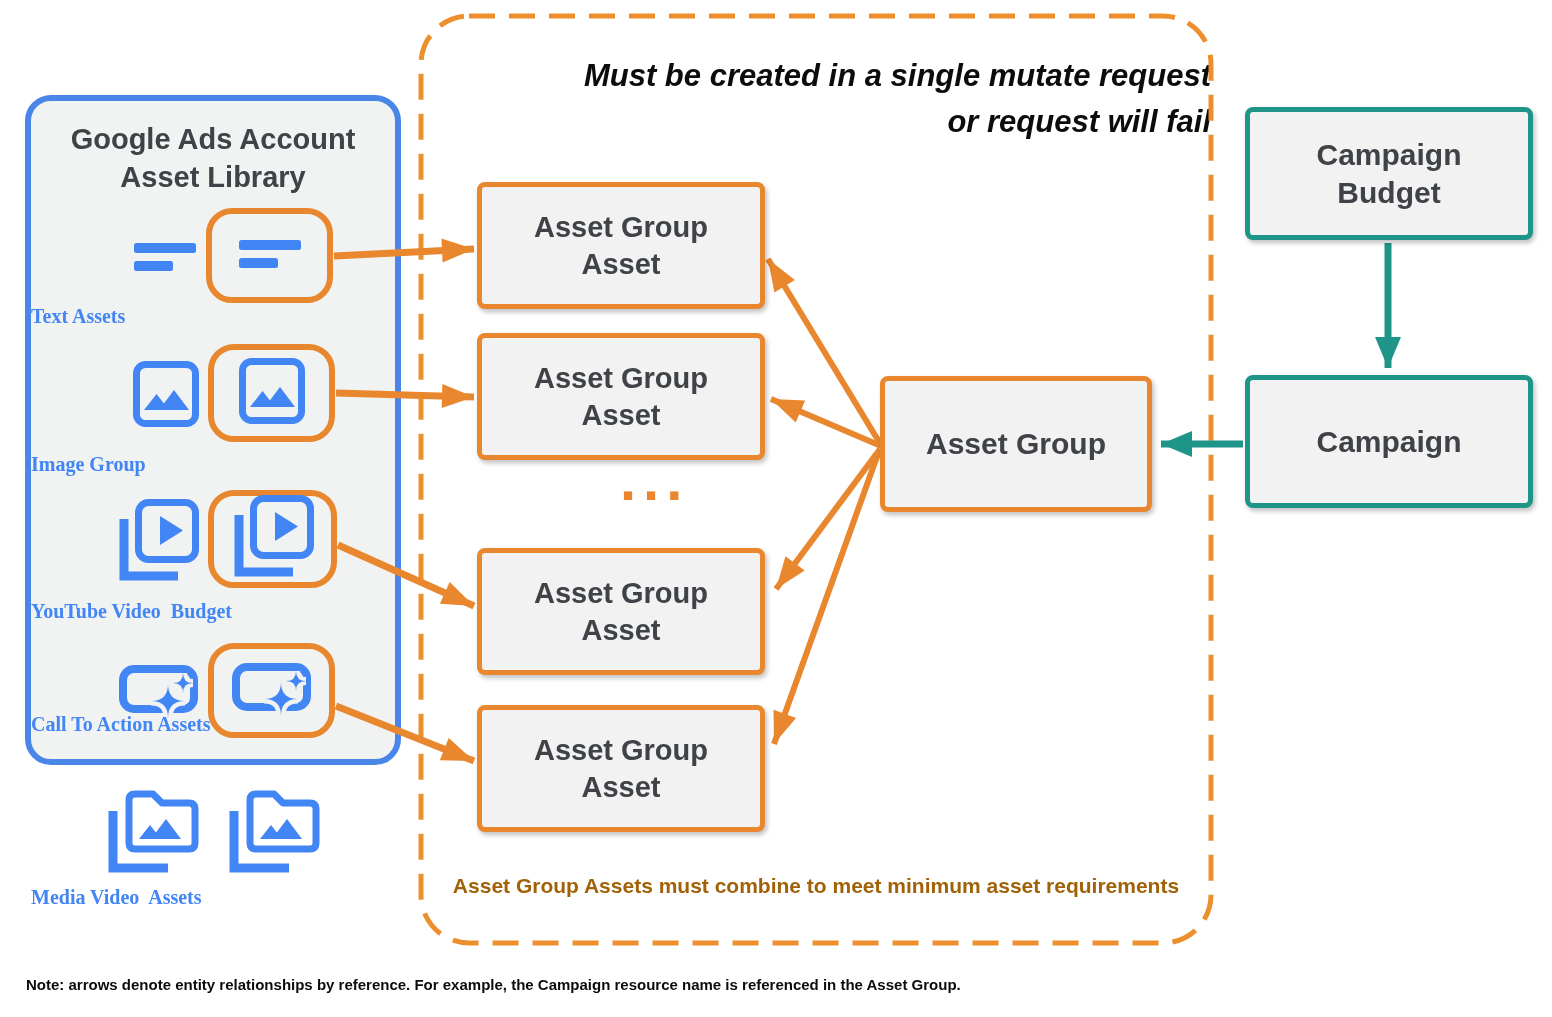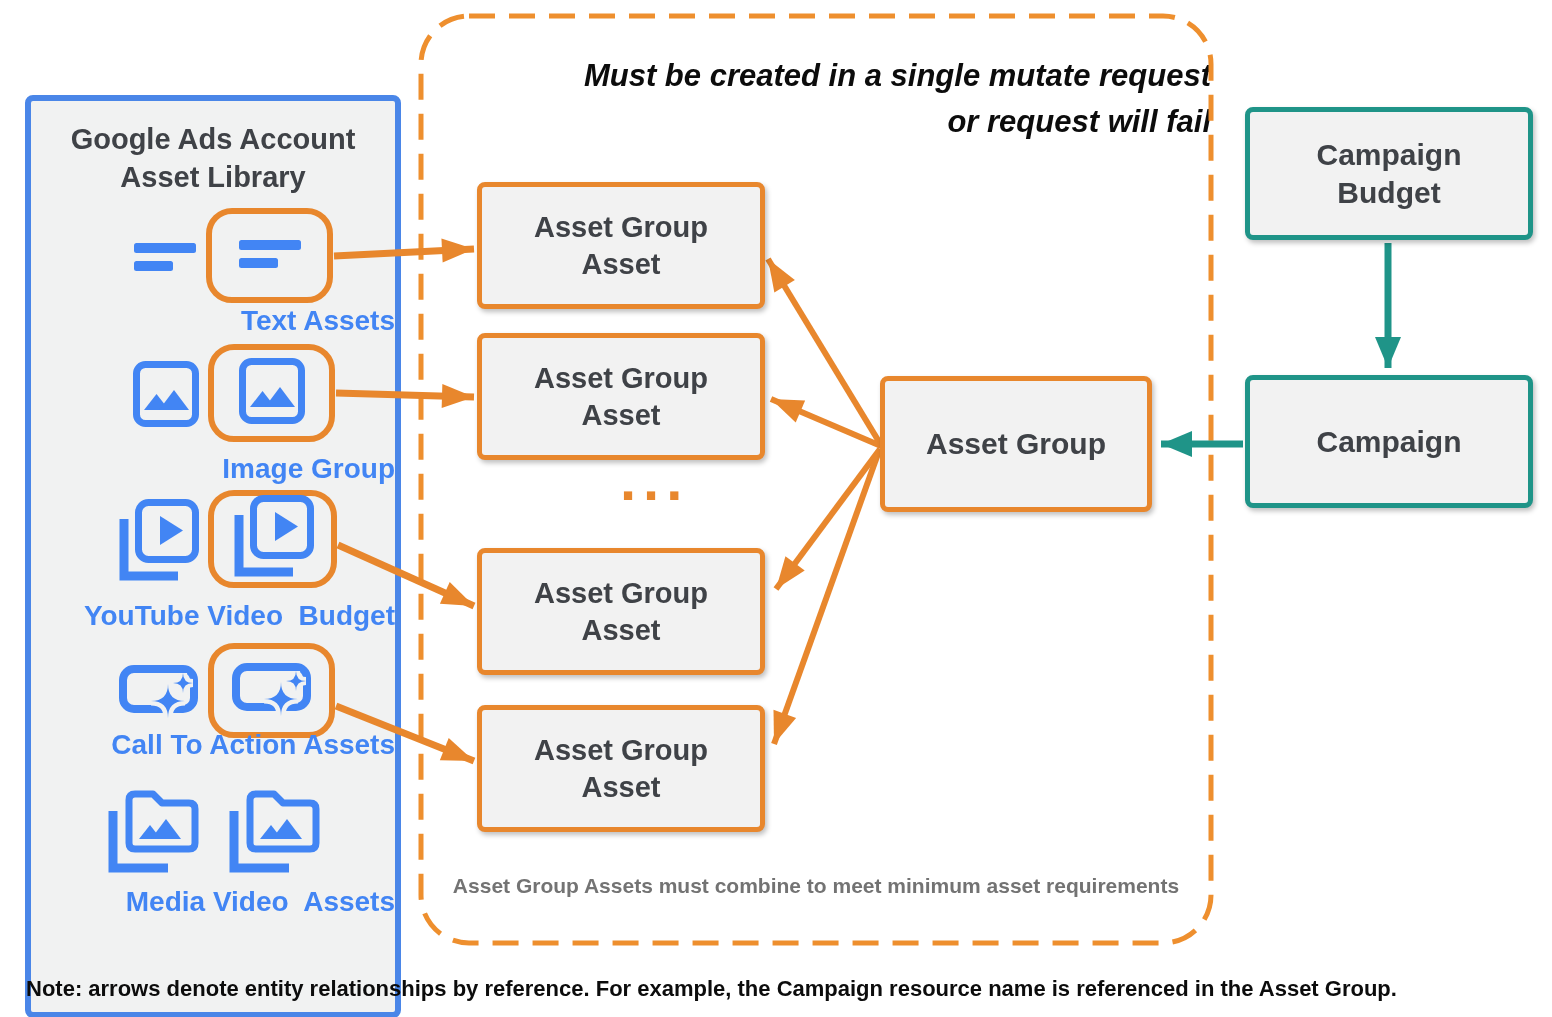--- a/index.html
+++ b/index.html
@@ -4,44 +4,44 @@
 <style>
   html,body{margin:0;padding:0;background:#ffffff;}
   .canvas{
     position:relative;width:1552px;height:1017px;background:#ffffff;overflow:hidden;
     font-family:"Liberation Sans","DejaVu Sans",sans-serif;
   }
   .abs{position:absolute;}
 
   
   .left-panel{
-    left:25px;top:95px;width:376px;height:923px;box-sizing:border-box;
-    background:#F1F2F2;border:6px solid #4A86E8;border-radius:8px;
+    left:25px;top:95px;width:376px;height:670px;box-sizing:border-box;
+    background:#F1F2F2;border:6px solid #4A86E8;border-radius:26px;
   }
   .panel-title{
     left:0;right:0;top:20px;text-align:center;
     font-size:29px;font-weight:700;line-height:1.3;color:#3F4247;white-space:pre-line;
   }
   .asset-label{
-    left:0;right:0;text-align:right;font-size:28px;font-weight:700;color:#4285F4;white-space:pre;
+    left:0;right:0;text-align:left;font-size:20px;font-weight:700;color:#4285F4;white-space:pre;font-family:Liberation Serif, serif;
   }
   .hl-box{ 
     box-sizing:border-box;border:6px solid #E8872D;border-radius:26px;
     display:flex;align-items:center;justify-content:center;background:transparent;
   }
 
   
   .mutate-title{
     left:421px;top:53px;width:790px;text-align:right;
     font-size:31px;font-weight:700;font-style:italic;color:#0c0c0c;
     line-height:1.48;white-space:pre-line;
   }
   .mutate-caption{
     left:421px;top:874px;width:790px;text-align:center;
-    font-size:21px;font-weight:700;color:#737373;
+    font-size:21px;font-weight:700;color:#a16207;
   }
 
   
   .node{
     box-sizing:border-box;background:#F2F2F2;border-radius:8px;
     display:flex;align-items:center;justify-content:center;text-align:center;
     font-weight:700;color:#3F4247;box-shadow:2px 3px 5px rgba(0,0,0,0.25);
     white-space:pre-line;
   }
   .node.orange{border:5px solid #E8872D;}
@@ -50,21 +50,21 @@
   .asset-group{left:880px;top:376px;width:272px;height:136px;font-size:30px;}
   .cb{left:1245px;top:107px;width:288px;height:133px;font-size:30px;line-height:1.25;}
   .cp{left:1245px;top:375px;width:288px;height:133px;font-size:30px;}
 
   .dots{
     left:620px;top:458px;width:120px;height:44px;
     font-size:58px;line-height:44px;font-weight:900;color:#E8872D;letter-spacing:7px;
   }
   .footnote{
     left:26px;top:976px;width:1500px;
-    font-size:22px;font-weight:700;color:#0c0c0c;
+    font-size:15px;font-weight:700;color:#0c0c0c;
   }
   svg.overlay{position:absolute;left:0;top:0;pointer-events:none;}
 </style>
 </head>
 <body>
 
 <div class="canvas">
 
   <div class="abs left-panel">
     <div class="abs panel-title">Google Ads Account
@@ -131,21 +131,21 @@
     </div>
     <div class="abs hl-box" style="left:177px;top:542px;width:127px;height:95px;">
       <span>
         <svg width="80" height="62" viewBox="0 0 80 62">
           <rect x="4" y="9" width="71" height="40" rx="11" fill="none" stroke="#4285F4" stroke-width="8"></rect>
           <path d="M49 24 Q49 41 66 41 Q49 41 49 58 Q49 41 32 41 Q49 41 49 24 Z" fill="#4285F4" stroke="#F1F2F2" stroke-width="9" paint-order="stroke"></path>
           <path d="M64 13 Q64 23 74 23 Q64 23 64 33 Q64 23 54 23 Q64 23 64 13 Z" fill="#4285F4" stroke="#F1F2F2" stroke-width="8" paint-order="stroke"></path>
         </svg>
       </span>
     </div>
-    <div class="abs asset-label" style="top:628px;padding-left:15px;">Call To Action Assets</div>
+    <div class="abs asset-label" style="top:612px;">Call To Action Assets</div>
 
     <div class="abs" style="left:74px;top:686px;">
       <svg width="95" height="86" viewBox="0 0 95 86">
         <path d="M8 24 L8 81 L63 81" fill="none" stroke="#4285F4" stroke-width="9"></path>
         <path d="M30 7 L48 7 L57 16 L84 16 Q90 16 90 22 L90 56 Q90 62 84 62 L30 62 Q24 62 24 56 L24 13 Q24 7 30 7 Z" fill="none" stroke="#4285F4" stroke-width="7" stroke-linejoin="round"></path>
         <path d="M34 52 L45 38 L56 52 Z" fill="#4285F4"></path>
         <path d="M46 52 L61 32 L76 52 Z" fill="#4285F4"></path>
       </svg>
     </div>
     <div class="abs" style="left:195px;top:686px;">

